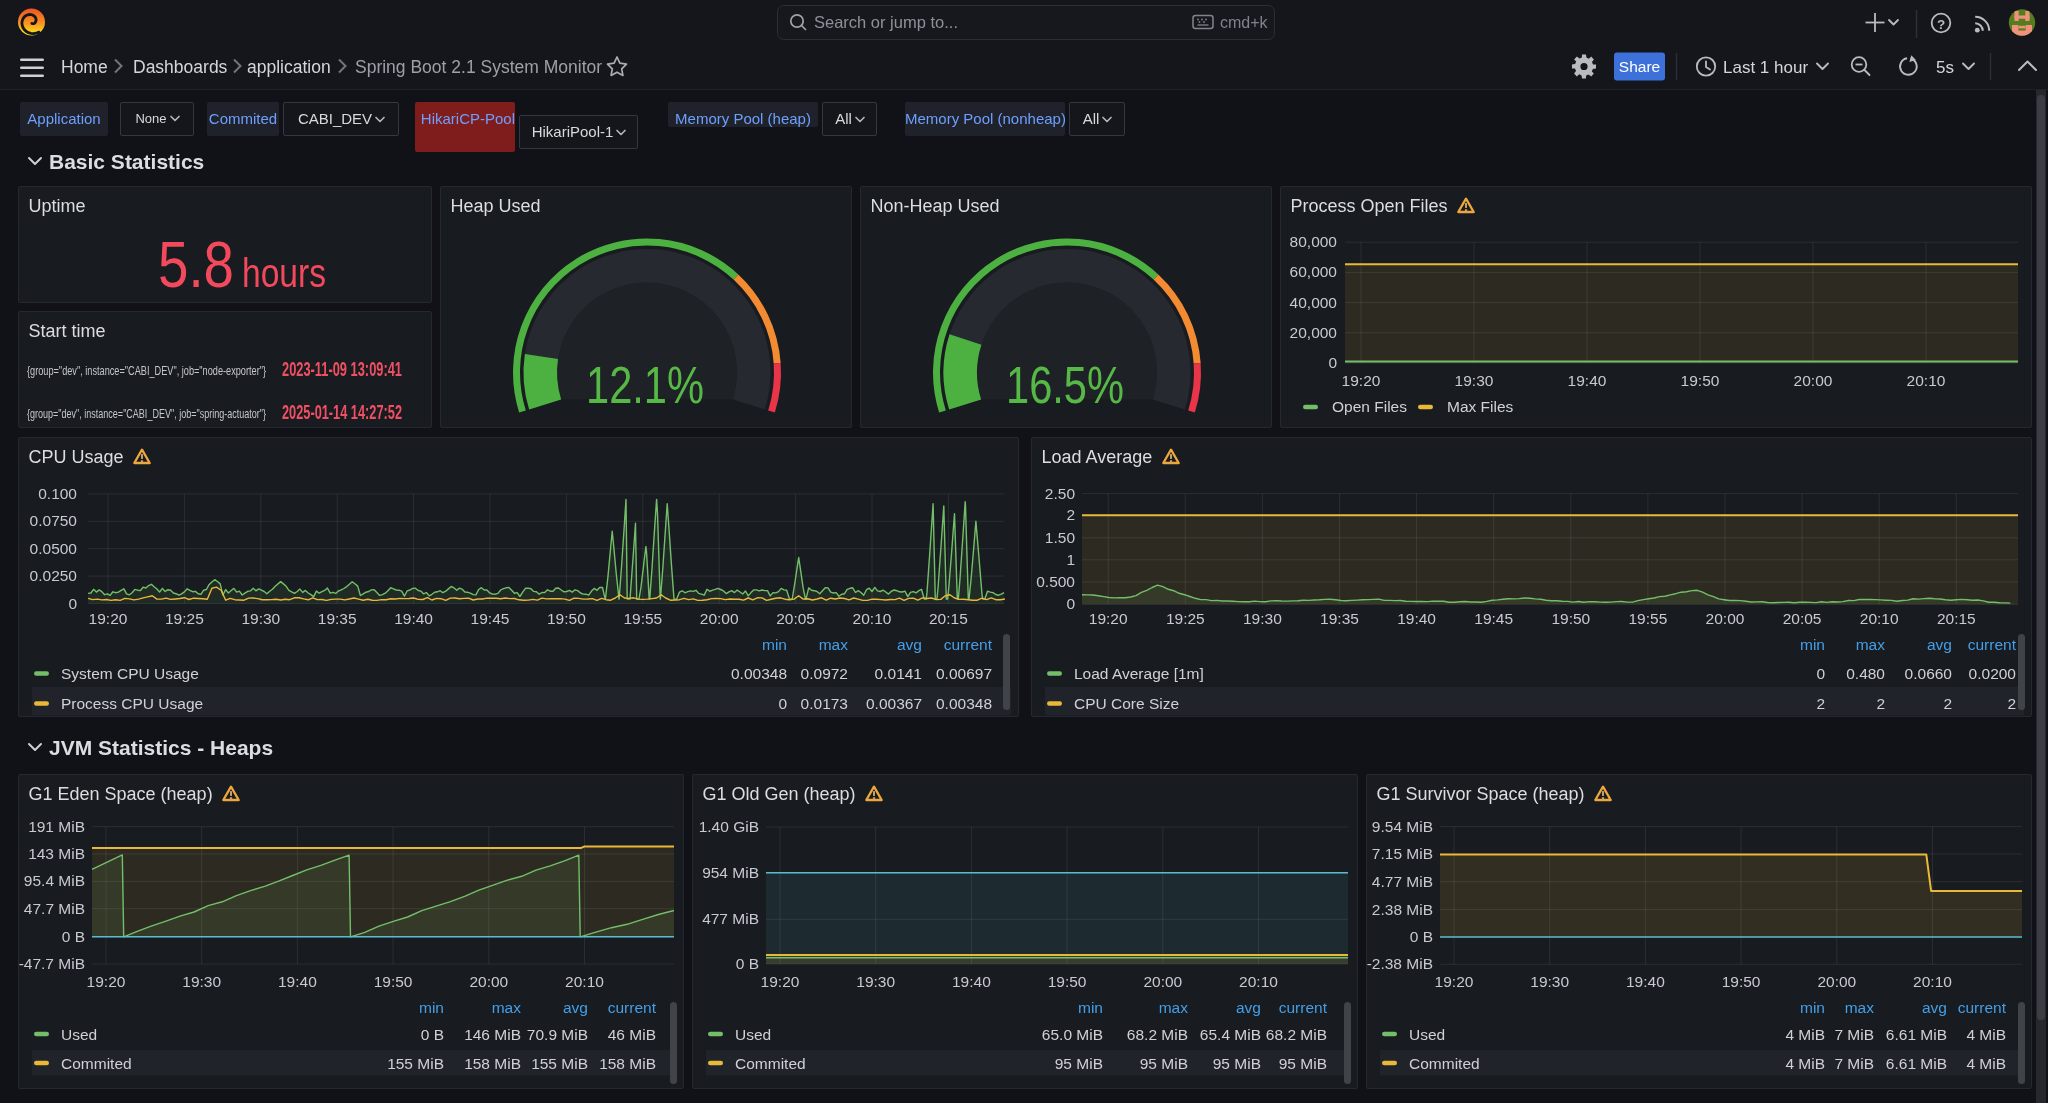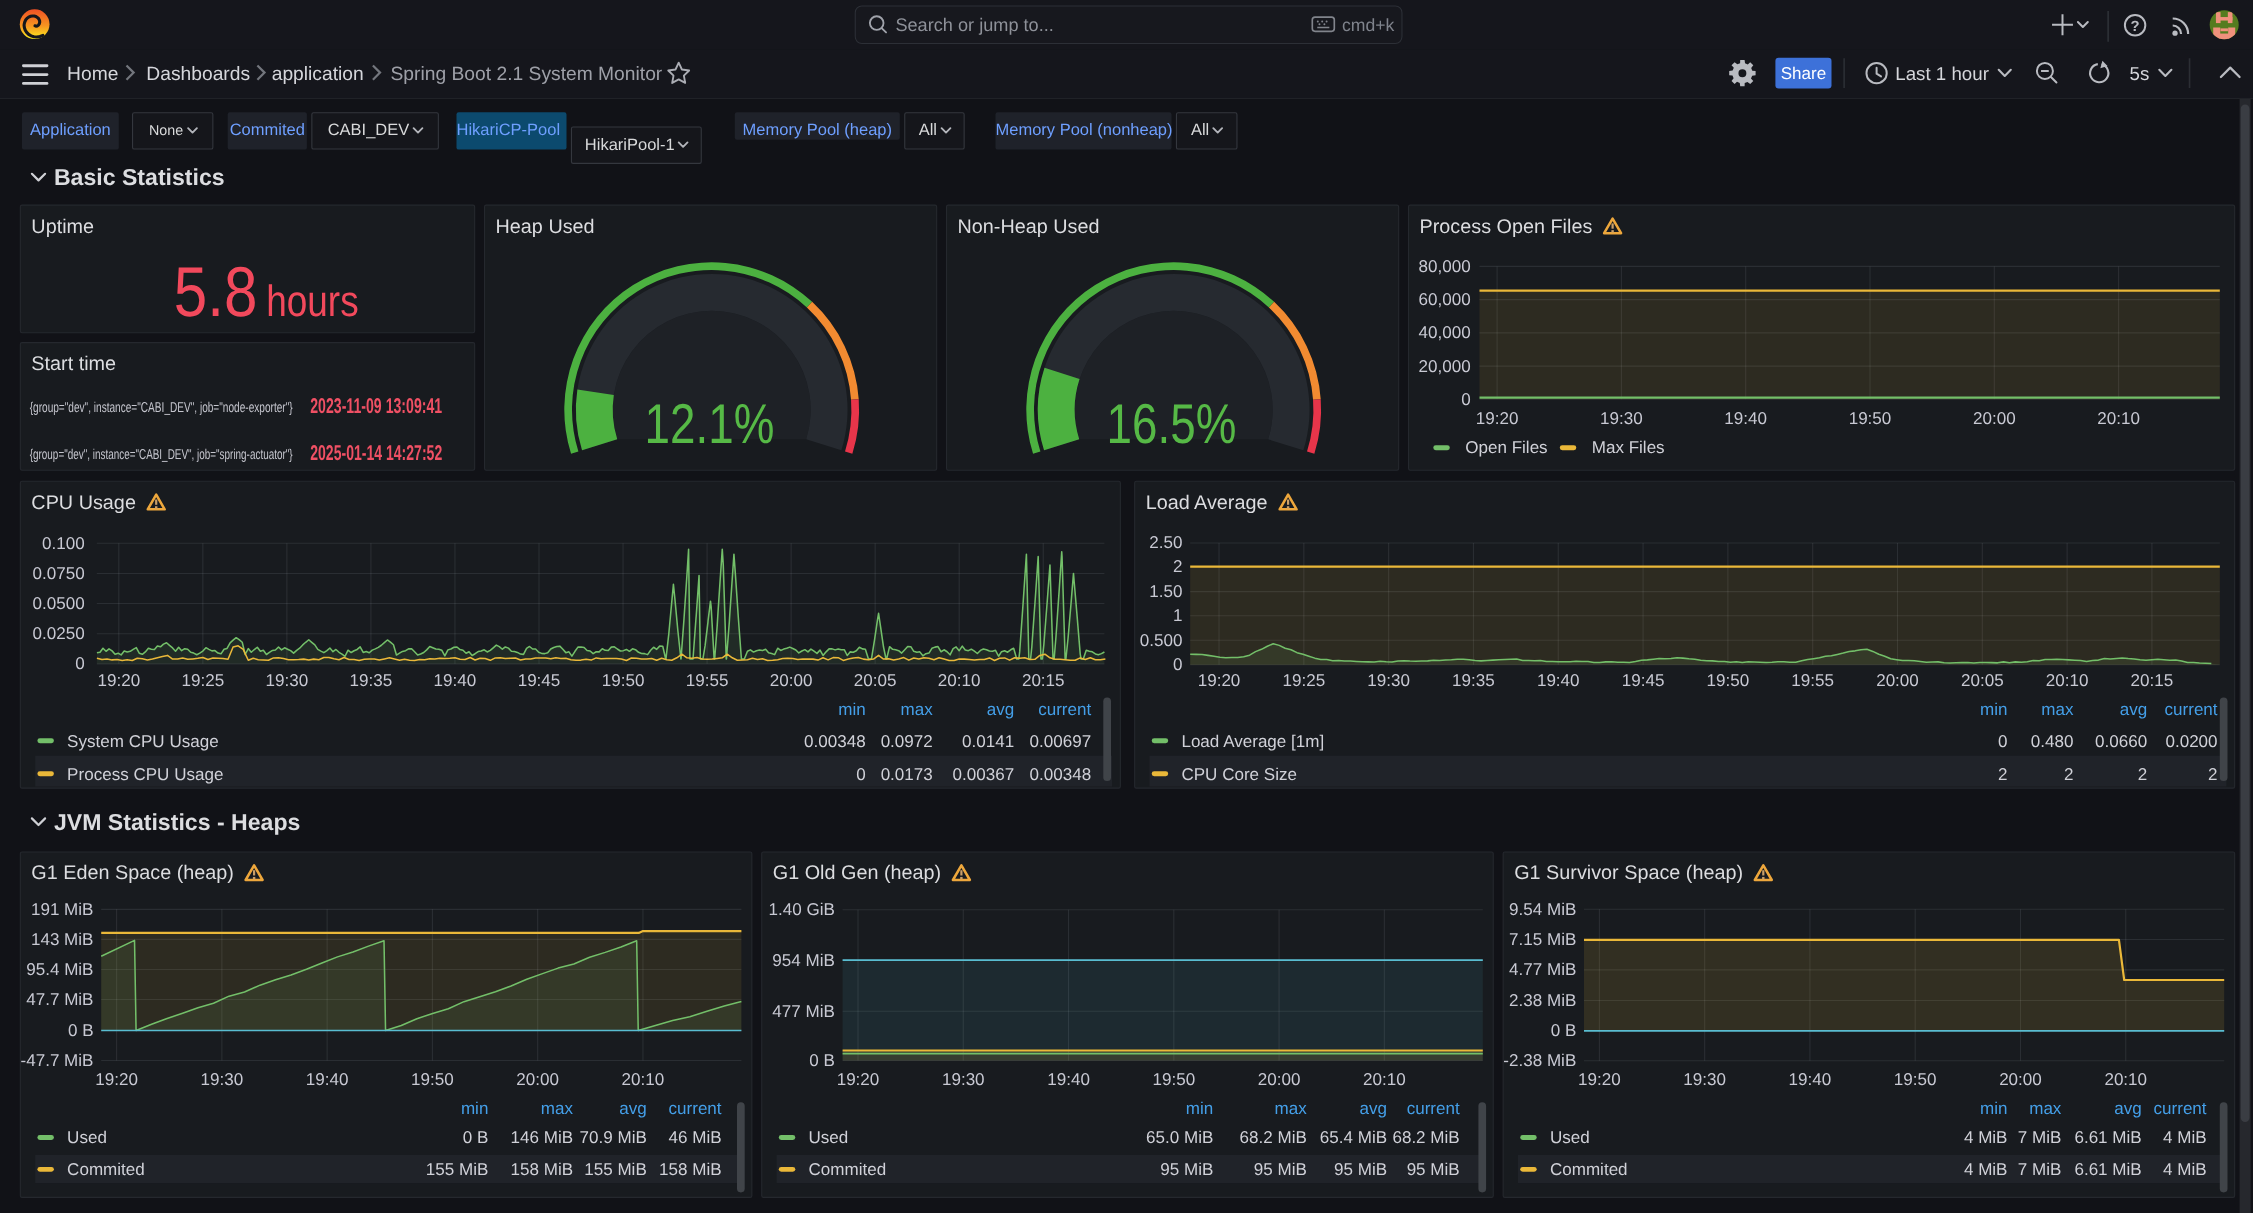--- a/index.html
+++ b/index.html
@@ -93,21 +93,21 @@
     <path d="M 2019 70 L 2027.5 61.5 L 2036 70" fill="none" stroke="#b9bbc1" stroke-width="2" stroke-linecap="round" stroke-linejoin="round"></path>
   </svg>
 <div class="abs" style="left:20px;top:102px;width:88px;height:34px;background:#1f222a;border-radius:2px;color:#6e9fff;font-size:15px;font-weight:500;line-height:34px;text-align:center;white-space:nowrap;">Application</div>
 <div class="abs" style="left:120px;top:102px;width:74px;height:34px;background:#15161b;border:1px solid #34373e;border-radius:2px;color:#d8d9da;font-size:13px;font-weight:500;line-height:32px;text-align:center;white-space:nowrap;">None<svg width="12" height="9" style="position:relative;left:2px;top:0px;display:inline-block;">
       <path d="M 2 2.5 L 6 6.5 L 10 2.5" fill="none" stroke="#b3b5bb" stroke-width="1.7" stroke-linecap="round" stroke-linejoin="round"></path>
     </svg></div>
 <div class="abs" style="left:207px;top:102px;width:72px;height:34px;background:#1f222a;border-radius:2px;color:#6e9fff;font-size:15px;font-weight:500;line-height:34px;text-align:center;white-space:nowrap;">Commited</div>
 <div class="abs" style="left:283px;top:102px;width:116px;height:34px;background:#15161b;border:1px solid #34373e;border-radius:2px;color:#d8d9da;font-size:15px;font-weight:500;line-height:32px;text-align:center;white-space:nowrap;">CABI_DEV<svg width="12" height="9" style="position:relative;left:2px;top:0px;display:inline-block;">
       <path d="M 2 2.5 L 6 6.5 L 10 2.5" fill="none" stroke="#b3b5bb" stroke-width="1.7" stroke-linecap="round" stroke-linejoin="round"></path>
     </svg></div>
-<div class="abs" style="left:415px;top:102px;width:100px;height:34px;background:#0c4a6e;border-radius:2px;color:#6e9fff;font-size:15px;font-weight:500;line-height:34px;text-align:left;white-space:nowrap;">HikariCP-Pool</div>
+<div class="abs" style="left:415px;top:102px;width:100px;height:50px;background:#7f1d1d;border-radius:2px;color:#6e9fff;font-size:15px;font-weight:500;line-height:34px;text-align:right;white-space:nowrap;">HikariCP-Pool</div>
 <div class="abs" style="left:519px;top:102px;width:119px;height:34px;background:#15161b;border:1px solid #34373e;border-radius:2px;color:#d8d9da;font-size:15px;font-weight:500;line-height:32px;text-align:center;white-space:nowrap;margin-top:13px;">HikariPool-1<svg width="12" height="9" style="position:relative;left:2px;top:0px;display:inline-block;">
       <path d="M 2 2.5 L 6 6.5 L 10 2.5" fill="none" stroke="#b3b5bb" stroke-width="1.7" stroke-linecap="round" stroke-linejoin="round"></path>
     </svg></div>
 <div class="abs" style="left:668px;top:102px;width:150px;height:25px;background:#1f222a;border-radius:2px;color:#6e9fff;font-size:15px;font-weight:500;line-height:34px;text-align:center;white-space:nowrap;">Memory Pool (heap)</div>
 <div class="abs" style="left:822px;top:102px;width:55px;height:34px;background:#15161b;border:1px solid #34373e;border-radius:2px;color:#d8d9da;font-size:15px;font-weight:500;line-height:32px;text-align:center;white-space:nowrap;">All<svg width="12" height="9" style="position:relative;left:2px;top:0px;display:inline-block;">
       <path d="M 2 2.5 L 6 6.5 L 10 2.5" fill="none" stroke="#b3b5bb" stroke-width="1.7" stroke-linecap="round" stroke-linejoin="round"></path>
     </svg></div>
 <div class="abs" style="left:905px;top:102px;width:160px;height:34px;background:#1f222a;border-radius:2px;color:#6e9fff;font-size:15px;font-weight:500;line-height:34px;text-align:center;white-space:nowrap;">Memory Pool (nonheap)</div>
 <div class="abs" style="left:1069px;top:102px;width:56px;height:34px;background:#15161b;border:1px solid #34373e;border-radius:2px;color:#d8d9da;font-size:15px;font-weight:500;line-height:32px;text-align:center;white-space:nowrap;">All<svg width="12" height="9" style="position:relative;left:2px;top:0px;display:inline-block;">
       <path d="M 2 2.5 L 6 6.5 L 10 2.5" fill="none" stroke="#b3b5bb" stroke-width="1.7" stroke-linecap="round" stroke-linejoin="round"></path>

